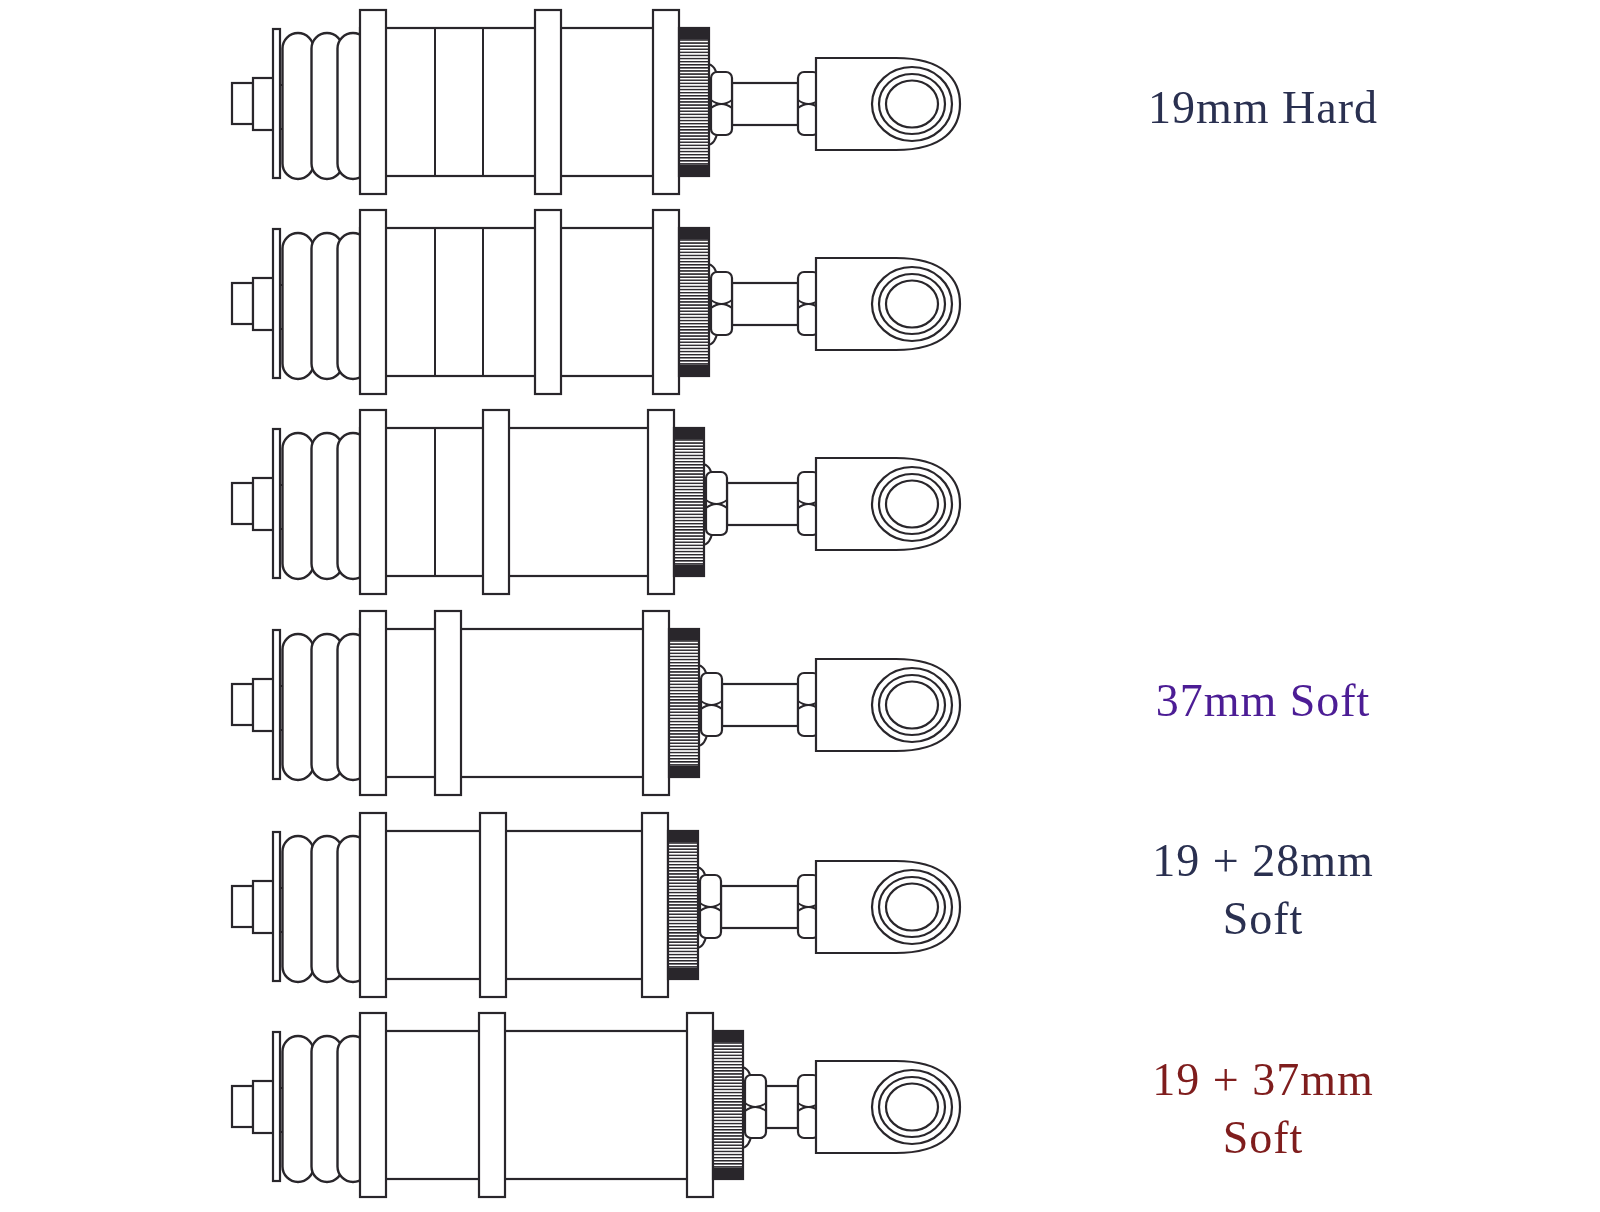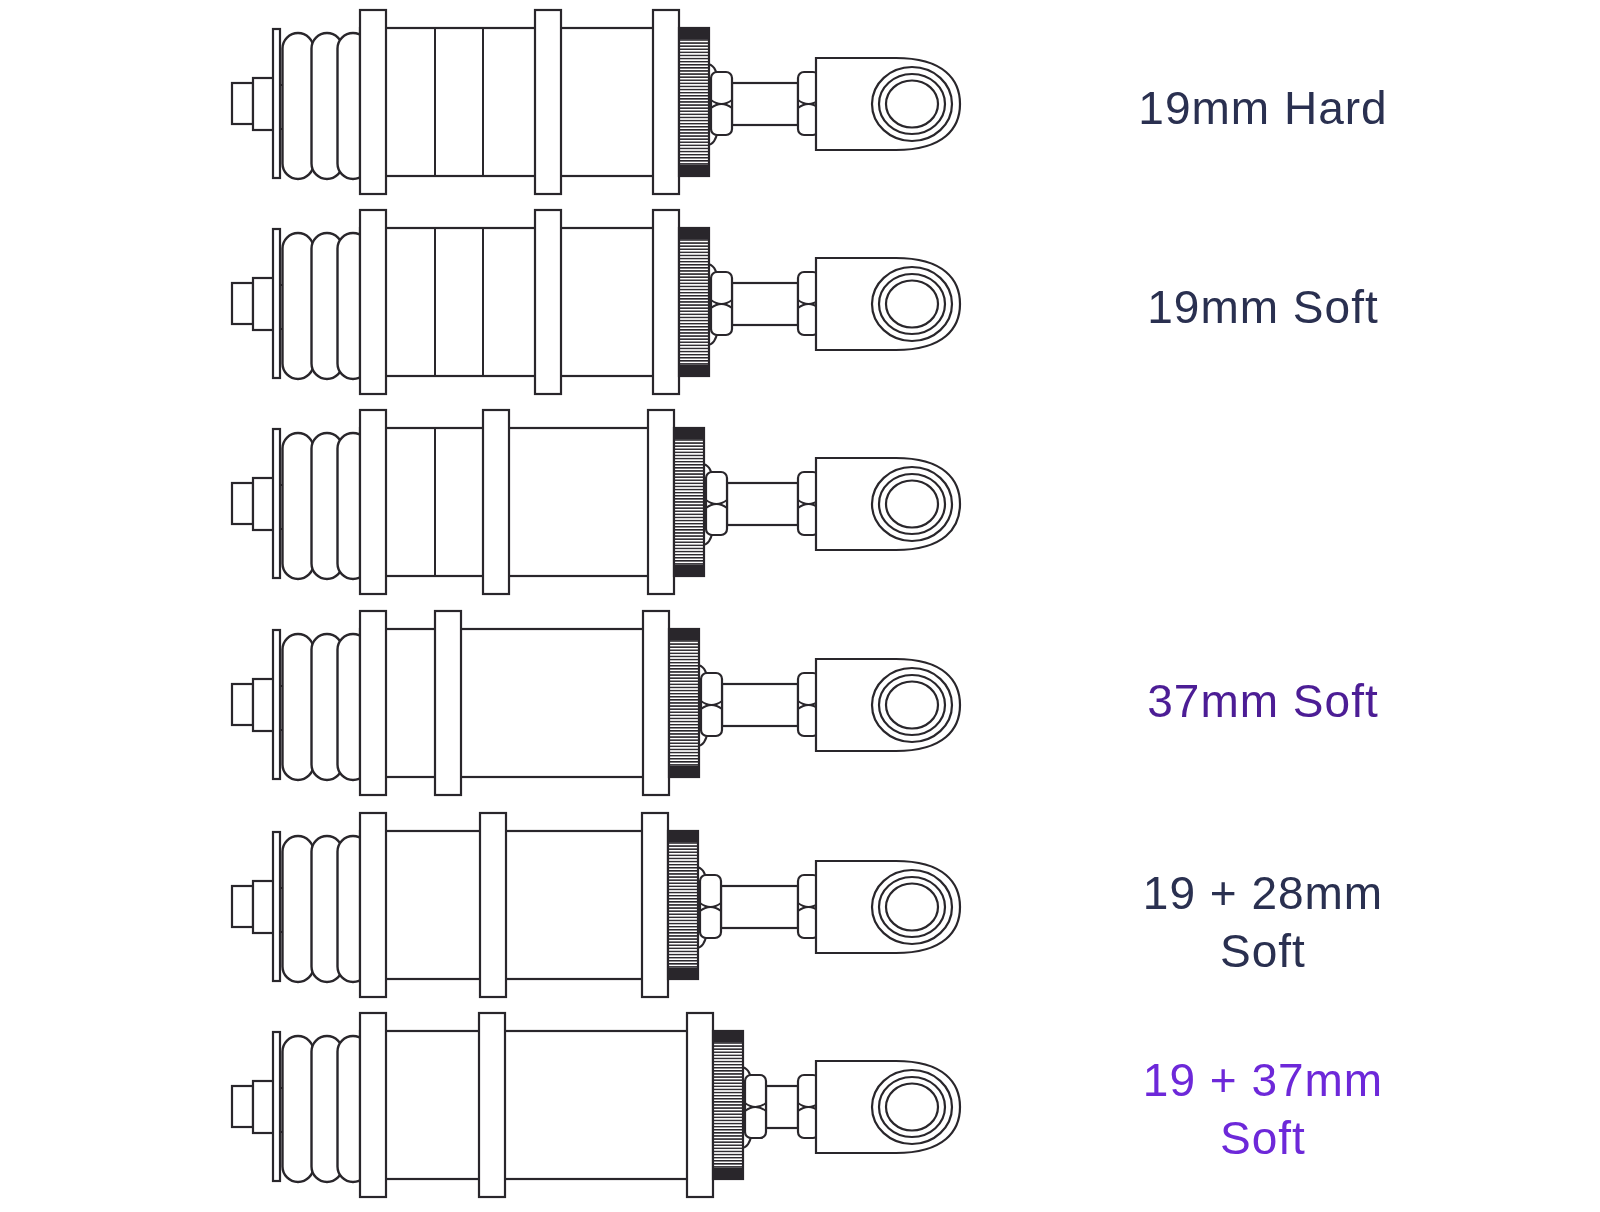--- a/index.html
+++ b/index.html
@@ -6,21 +6,21 @@
     margin: 0;
     padding: 0;
     background: #ffffff;
   }
   #canvas {
     position: relative;
     width: 1600px;
     height: 1212px;
     background: #ffffff;
     overflow: hidden;
-    font-family: Liberation Sans, sans-serif;
+    font-family: Liberation Serif, serif;
   }
   .damper-svg {
     position: absolute;
     left: 225px;
     width: 750px;
     height: 200px;
   }
   .row-label {
     position: absolute;
     left: 1063px;
@@ -147,23 +147,20 @@
         <path d="M 573,98 Q 583.5,106 594,98" fill="none" stroke="#29262b" stroke-width="1.8"></path>
         <path d="M 573,106 Q 583.5,98 594,106" fill="none" stroke="#29262b" stroke-width="1.8"></path>
       </g>
       <g>
         <path d="M 591,56 H 671 C 719,56 735,78 735,102 C 735,126 719,148 671,148 H 591 Z" fill="#ffffff" stroke="#29262b" stroke-width="2.2"></path>
         <ellipse cx="687" cy="102" rx="40" ry="37" fill="none" stroke="#29262b" stroke-width="2.2"></ellipse>
         <ellipse cx="687" cy="102" rx="33" ry="30" fill="none" stroke="#29262b" stroke-width="2.2"></ellipse>
         <ellipse cx="687" cy="102" rx="26" ry="23.5" fill="none" stroke="#29262b" stroke-width="2.2"></ellipse>
       </g>
     </svg>
-    <div class="row-label" style="top: 278px; color: rgb(42, 48, 80);">
-      <div>19mm Soft</div>
-    </div>
     <svg class="damper-svg" viewBox="0 0 750 200" style="top: 402px;">
       <g>
         <rect x="7" y="81" width="21" height="41" fill="#ffffff" stroke="#29262b" stroke-width="2.2"></rect>
         <rect x="28" y="76" width="22" height="52" fill="#ffffff" stroke="#29262b" stroke-width="2.2"></rect>
       </g>
       <g>
         <rect x="80" y="50" width="16" height="106" rx="8" fill="#ffffff" stroke="#29262b" stroke-width="2"></rect>
         <rect x="107" y="50" width="16" height="106" rx="8" fill="#ffffff" stroke="#29262b" stroke-width="2"></rect>
         <rect x="132" y="50" width="16" height="106" rx="8" fill="#ffffff" stroke="#29262b" stroke-width="2"></rect>
         <rect x="48" y="27" width="7" height="149" fill="#ffffff" stroke="#29262b" stroke-width="2.2"></rect>
@@ -298,21 +295,21 @@
         <path d="M 573,98 Q 583.5,106 594,98" fill="none" stroke="#29262b" stroke-width="1.8"></path>
         <path d="M 573,106 Q 583.5,98 594,106" fill="none" stroke="#29262b" stroke-width="1.8"></path>
       </g>
       <g>
         <path d="M 591,56 H 671 C 719,56 735,78 735,102 C 735,126 719,148 671,148 H 591 Z" fill="#ffffff" stroke="#29262b" stroke-width="2.2"></path>
         <ellipse cx="687" cy="102" rx="40" ry="37" fill="none" stroke="#29262b" stroke-width="2.2"></ellipse>
         <ellipse cx="687" cy="102" rx="33" ry="30" fill="none" stroke="#29262b" stroke-width="2.2"></ellipse>
         <ellipse cx="687" cy="102" rx="26" ry="23.5" fill="none" stroke="#29262b" stroke-width="2.2"></ellipse>
       </g>
     </svg>
-    <div class="row-label" style="top: 864px; color: rgb(42, 48, 80);">
+    <div class="row-label" style="top: 832px; color: rgb(42, 48, 80);">
       <div>19 + 28mm</div>
       <div>Soft</div>
     </div>
     <svg class="damper-svg" viewBox="0 0 750 200" style="top: 1005px;">
       <g>
         <rect x="7" y="81" width="21" height="41" fill="#ffffff" stroke="#29262b" stroke-width="2.2"></rect>
         <rect x="28" y="76" width="22" height="52" fill="#ffffff" stroke="#29262b" stroke-width="2.2"></rect>
       </g>
       <g>
         <rect x="80" y="50" width="16" height="106" rx="8" fill="#ffffff" stroke="#29262b" stroke-width="2"></rect>
@@ -350,17 +347,17 @@
         <path d="M 573,98 Q 583.5,106 594,98" fill="none" stroke="#29262b" stroke-width="1.8"></path>
         <path d="M 573,106 Q 583.5,98 594,106" fill="none" stroke="#29262b" stroke-width="1.8"></path>
       </g>
       <g>
         <path d="M 591,56 H 671 C 719,56 735,78 735,102 C 735,126 719,148 671,148 H 591 Z" fill="#ffffff" stroke="#29262b" stroke-width="2.2"></path>
         <ellipse cx="687" cy="102" rx="40" ry="37" fill="none" stroke="#29262b" stroke-width="2.2"></ellipse>
         <ellipse cx="687" cy="102" rx="33" ry="30" fill="none" stroke="#29262b" stroke-width="2.2"></ellipse>
         <ellipse cx="687" cy="102" rx="26" ry="23.5" fill="none" stroke="#29262b" stroke-width="2.2"></ellipse>
       </g>
     </svg>
-    <div class="row-label" style="top: 1051px; color: #6d28d9;">
+    <div class="row-label" style="top: 1051px; color: #7f1d1d;">
       <div>19 + 37mm</div>
       <div>Soft</div>
     </div>
   </div>
 
 </body></html>

